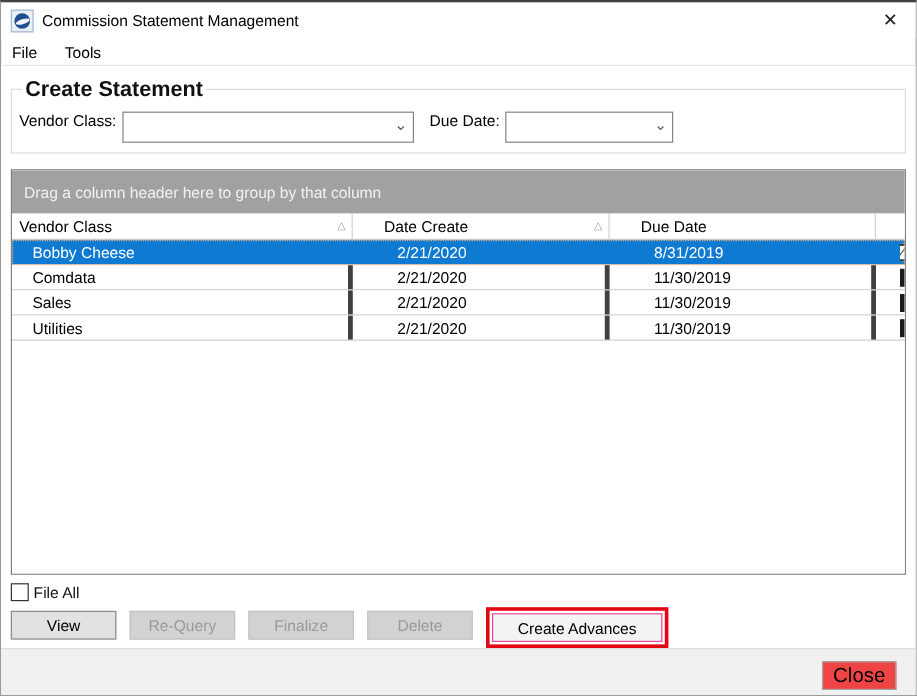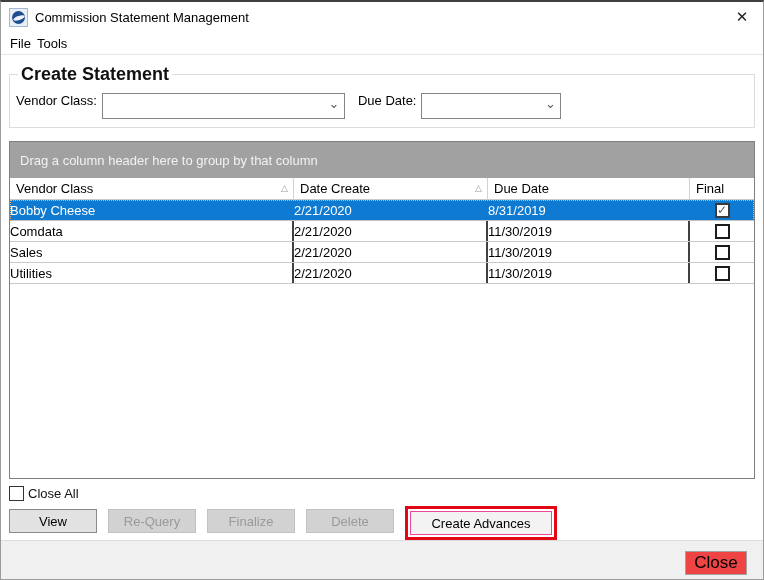--- a/index.html
+++ b/index.html
@@ -59,21 +59,21 @@
     display: flex; align-items: center; justify-content: center;
     font-size: 15px; color: #222;
     cursor: default;
   }
   
   .menubar {
     height: 23px;
     display: flex;
     align-items: center;
     padding-left: 9px;
-    gap: 6px;
+    gap: 23px;
     border-bottom: 1px solid #e6e6e6;
     flex: 0 0 auto;
   }
   .menu-item { font-size: 13px; color: #000; }
   
   .content {
     flex: 1 1 auto;
     padding: 9px 8px 0 8px;
     background: #ffffff;
   }
@@ -138,20 +138,21 @@
     font-size: 13px;
     display: flex;
     align-items: center;
     padding-left: 10px;
     flex: 0 0 auto;
   }
   .grid-header, .grid-row {
     display: grid;
     grid-template-columns: 284px 194px 202px 1fr;
     flex: 0 0 auto;
+    gap: 20px;
   }
   .grid-header {
     height: 22px;
     background: #ffffff;
     border-bottom: 1px solid #c9c9c9;
   }
   .hcell {
     display: flex;
     align-items: center;
     padding-left: 6px;
@@ -169,24 +170,24 @@
     line-height: 9px;
   }
   .grid-row {
     height: 21px;
     background: #ffffff;
     border-bottom: 1px solid #c9c9c9;
   }
   .cell {
     display: flex;
     align-items: center;
-    padding-left: 0;
-    font-size: 13px;
-    color: #000;
-    border-right: 2px solid #404040;
+    padding-left: 17px;
+    font-size: 13px;
+    color: #000;
+    border-right: 4px solid #404040;
     overflow: hidden;
     white-space: nowrap;
   }
   .cell:last-child { border-right: none; }
   .cell-check { justify-content: center; padding-left: 0; }
   .grid-row.selected {
     background: #0f7ad1;
     outline: 1px dotted #e8b27d;
     outline-offset: -1px;
   }
@@ -360,21 +361,21 @@
         <div class="cell cell-check">
           <span class="gridcheck"></span>
         </div>
       </div>
 
       <div class="grid-empty"></div>
     </div>
 
     <div class="showall-row">
       <span class="showall-box"></span>
-      <span class="showall-label">Close All</span>
+      <span class="showall-label">File All</span>
     </div>
 
     <div class="action-row">
       <button class="btn action-btn enabled">View</button>
       <button class="btn action-btn disabled">Re-Query</button>
       <button class="btn action-btn disabled">Finalize</button>
       <button class="btn action-btn disabled">Delete</button>
       <span class="red-box">
         <button class="btn-advances">Create Advances</button>
       </span>

